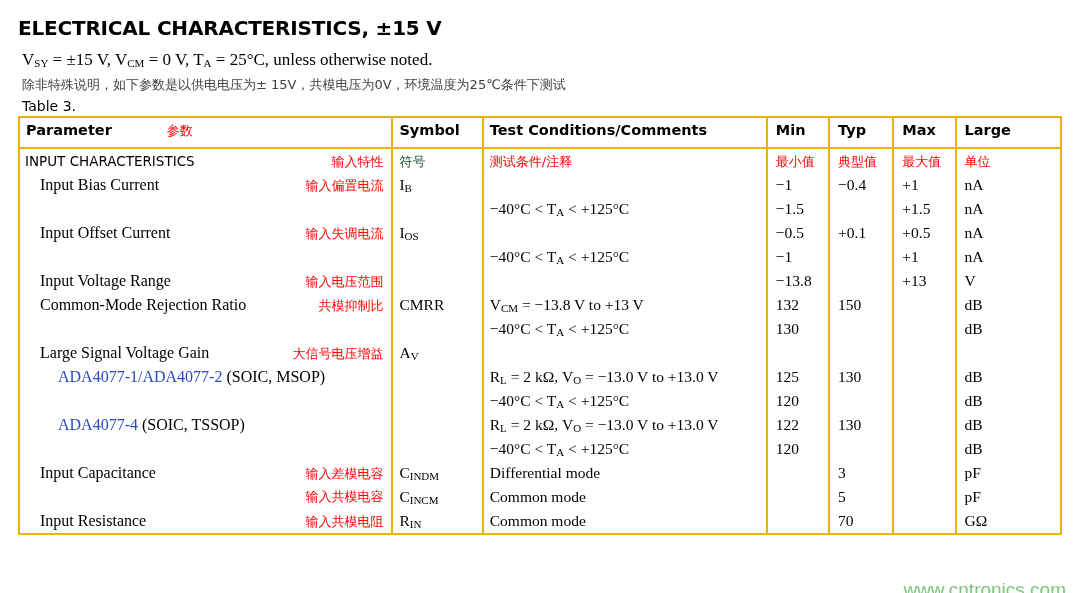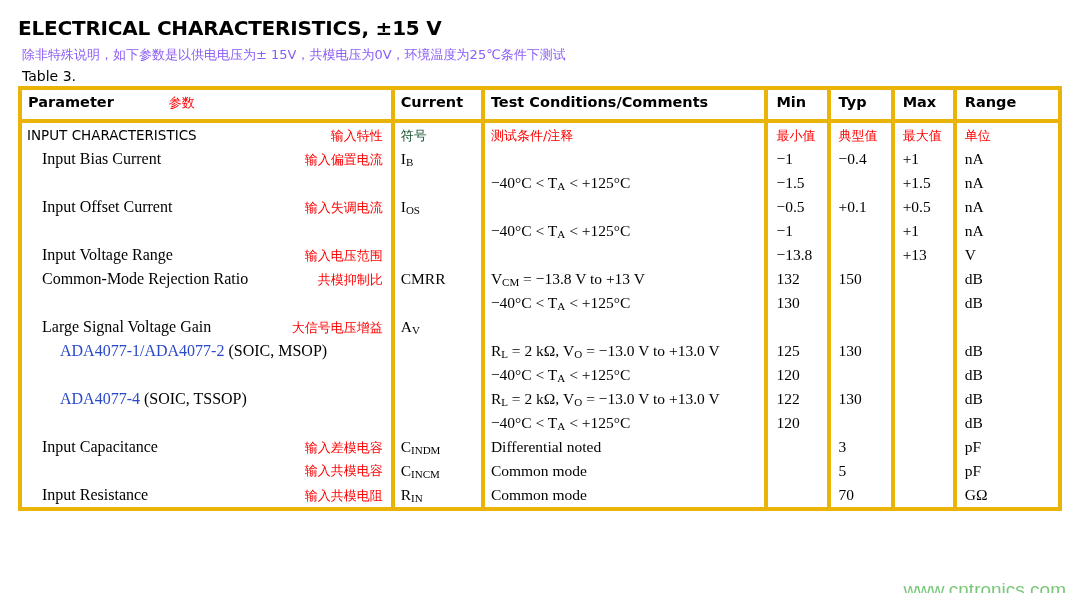--- a/index.html
+++ b/index.html
@@ -32,38 +32,38 @@
   .conditions {
     font-family: "Liberation Serif", serif;
     font-size: 17px;
     margin: 10px 0 0 22px;
   }
   .conditions .sub {
     font-size: 11px;
     vertical-align: -2px;
   }
   .cn-note {
-    color: #8b5cf6;
+    color: #404040;
     font-family: "DejaVu Sans", sans-serif;
     font-size: 13px;
     margin: 6px 0 0 22px;
   }
   .table-label {
     font-family: "DejaVu Sans", sans-serif;
     font-size: 14px;
     margin: 4px 0 2px 22px;
   }
   table.spec {
     border-collapse: collapse;
     margin-left: 18px;
     width: 1044px;
     table-layout: fixed;
   }
   table.spec th, table.spec td {
-    border: 4px solid #eab308;
+    border: 2px solid #eab308;
     padding: 0;
     vertical-align: top;
   }
   table.spec thead th {
     font-family: "DejaVu Sans", sans-serif;
     font-weight: bold;
     font-size: 14.5px;
     padding: 4px 6px 5px 6px;
     text-align: left;
     height: 20px;
@@ -153,46 +153,49 @@
     margin-left: 55px;
   }
 </style>
 </head>
 <body>
 
 <div class="page">
 
   <div class="title">ELECTRICAL CHARACTERISTICS, ±15 V</div>
 
+  <div class="conditions">
+    <span>V<span class="sub">SY</span> = ±15 V, V<span class="sub">CM</span> = 0 V, T<span class="sub">A</span> = 25°C, unless otherwise noted.</span>
+  </div>
 
   <div class="cn-note">除非特殊说明，如下参数是以供电电压为± 15V，共模电压为0V，环境温度为25℃条件下测试</div>
 
   <div class="table-label">Table 3.</div>
 
   <table class="spec">
     <colgroup>
       <col class="col-param">
       <col class="col-symbol">
       <col class="col-cond">
       <col class="col-min">
       <col class="col-typ">
       <col class="col-max">
       <col class="col-unit">
     </colgroup>
     <thead>
       <tr>
         <th>
           <span>Parameter</span><span class="hdr-cn">参数</span>
         </th>
-        <th>Current</th>
+        <th>Symbol</th>
         <th>Test Conditions/Comments</th>
         <th class="num">Min</th>
         <th class="num">Typ</th>
         <th class="num">Max</th>
-        <th class="num">Range</th>
+        <th class="num">Large</th>
       </tr>
     </thead>
     <tbody>
       <tr>
         <td class="body-cell">
             <div id="col-param" class="rowset">
               <div class="r">
                 <div class="param-line">
                   <span class="param-en lvl0">INPUT CHARACTERISTICS</span>
                   <span class="param-cn">输入特性</span>
@@ -311,21 +314,21 @@
               <div class="r"><span class="cond"></span></div>
               <div class="r"><span class="cond">−40°C &lt; T<span class="sub">A</span> &lt; +125°C</span></div>
               <div class="r"><span class="cond"></span></div>
               <div class="r"><span class="cond">V<span class="sub">CM</span> = −13.8 V to +13 V</span></div>
               <div class="r"><span class="cond">−40°C &lt; T<span class="sub">A</span> &lt; +125°C</span></div>
               <div class="r"><span class="cond"></span></div>
               <div class="r"><span class="cond">R<span class="sub">L</span> = 2 kΩ, V<span class="sub">O</span> = −13.0 V to +13.0 V</span></div>
               <div class="r"><span class="cond">−40°C &lt; T<span class="sub">A</span> &lt; +125°C</span></div>
               <div class="r"><span class="cond">R<span class="sub">L</span> = 2 kΩ, V<span class="sub">O</span> = −13.0 V to +13.0 V</span></div>
               <div class="r"><span class="cond">−40°C &lt; T<span class="sub">A</span> &lt; +125°C</span></div>
-              <div class="r"><span class="cond">Differential noted</span></div>
+              <div class="r"><span class="cond">Differential mode</span></div>
               <div class="r"><span class="cond">Common mode</span></div>
               <div class="r"><span class="cond">Common mode</span></div>
             </div>
           </td>
         <td class="body-cell">
             <div id="col-min" class="rowset">
               <div class="r"><span class="num red">最小值</span></div>
               <div class="r"><span class="num">−1</span></div>
               <div class="r"><span class="num">−1.5</span></div>
               <div class="r"><span class="num">−0.5</span></div>

